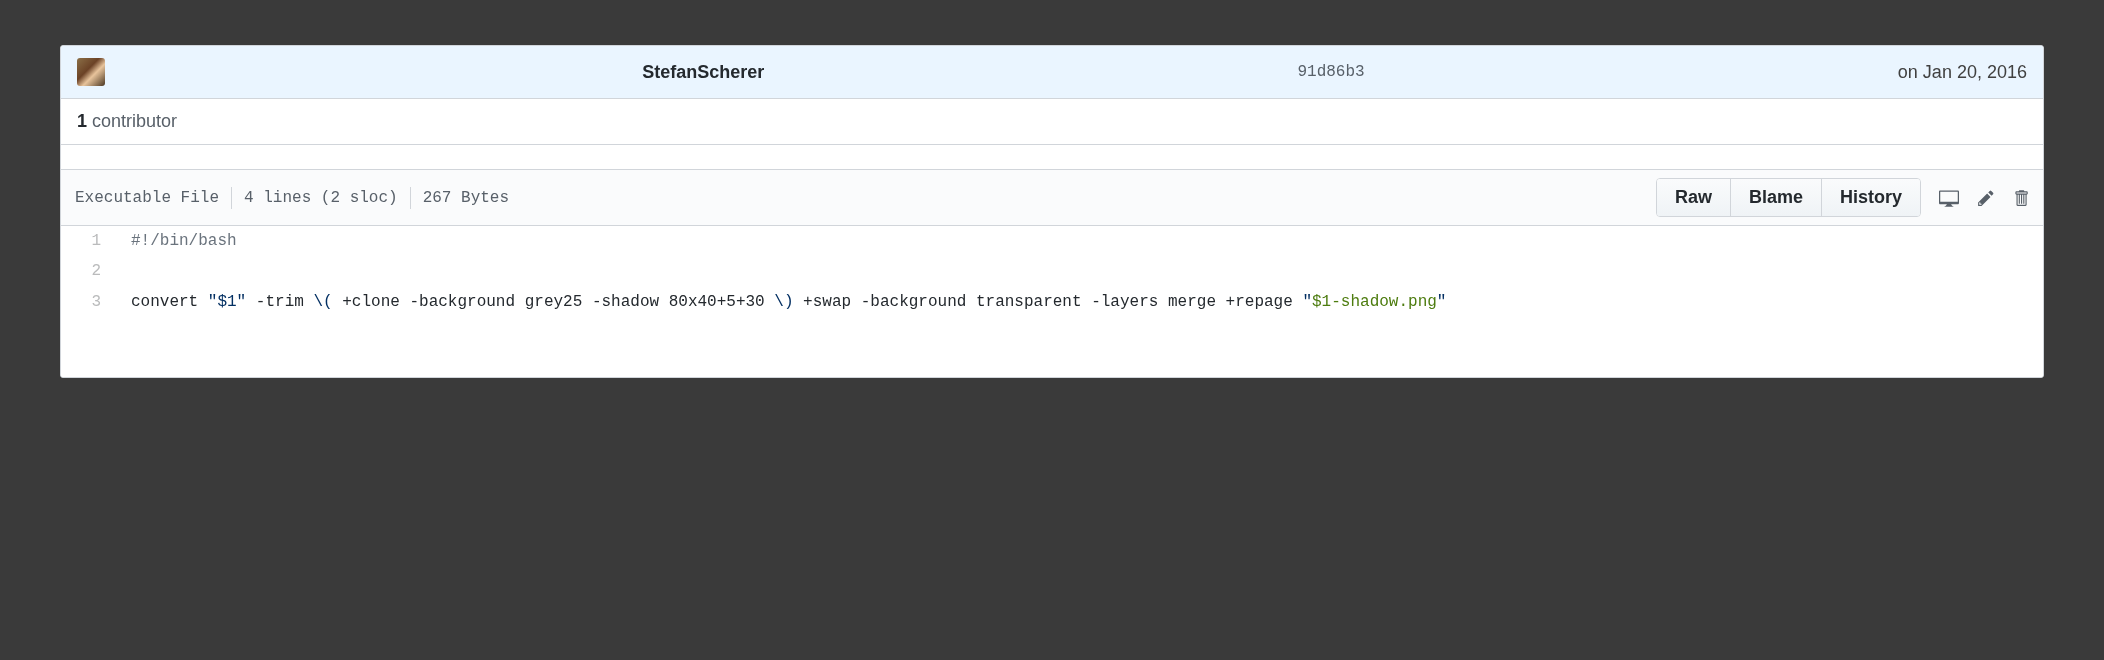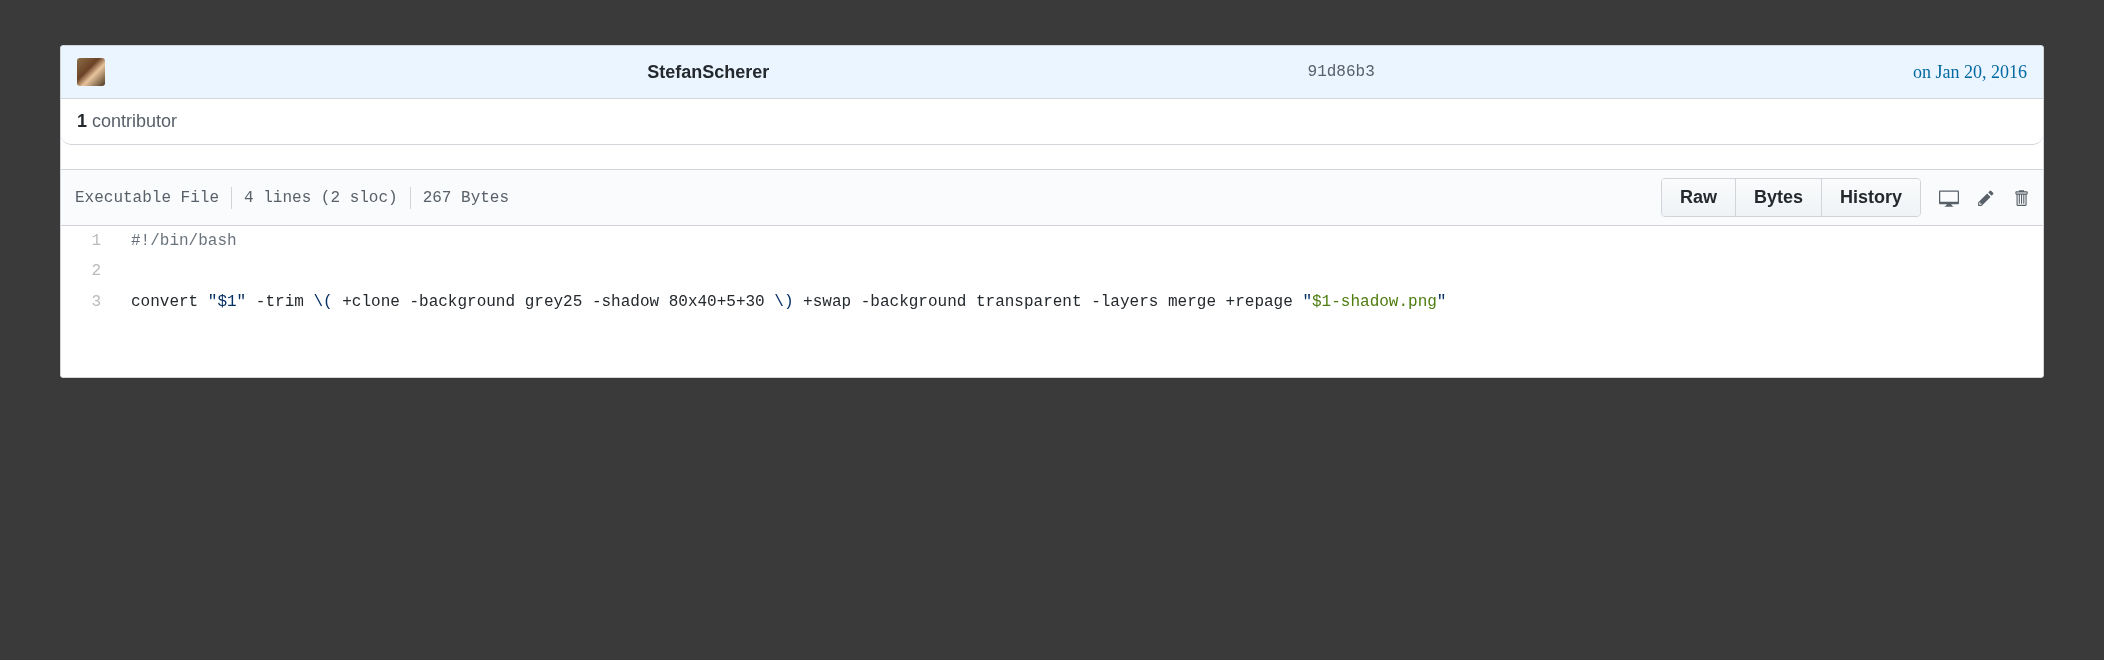--- a/index.html
+++ b/index.html
@@ -42,29 +42,27 @@
     color: #586069;
     flex: 1;
   }
   .commit-hash {
     font-family: SFMono-Regular, Consolas, "Liberation Mono", Menlo, monospace;
     color: #586069;
     font-size: 16px;
     margin-right: 6px;
   }
   .commit-date {
-    color: #0369a1;
-    font-family: Liberation Serif, serif;
+    color: #404040;
   }
   .contributors {
     padding: 12px 16px;
     border-bottom: 1px solid #d1d5da;
     color: #586069;
     font-size: 18px;
-    border-radius: 10px;
   }
   .contributors b {
     color: #24292e;
     font-weight: 600;
   }
   .gap {
     height: 24px;
     background: #fff;
   }
   .file-toolbar {
@@ -173,21 +171,21 @@
     <div class="file-info">
       <span class="piece">Executable File</span>
       <span class="divider"></span>
       <span class="piece">4 lines (2 sloc)</span>
       <span class="divider"></span>
       <span class="piece">267 Bytes</span>
     </div>
     <div class="toolbar-right">
       <div class="btn-group">
         <button class="btn">Raw</button>
-        <button class="btn">Bytes</button>
+        <button class="btn">Blame</button>
         <button class="btn">History</button>
       </div>
       <span class="icon-btn">
         <svg width="20" height="20" viewBox="0 0 16 16" fill="#586069">
             <path d="M15 2H1c-.55 0-1 .45-1 1v9c0 .55.45 1 1 1h5.34c-.25.61-.86 1.39-2.34 2h8c-1.48-.61-2.09-1.39-2.34-2H15c.55 0 1-.45 1-1V3c0-.55-.45-1-1-1zm0 9H1V3h14v8z"></path>
           </svg>
       </span>
       <span class="icon-btn">
         <svg width="18" height="18" viewBox="0 0 14 16" fill="#586069">
             <path d="M0 12v3h3l8-8-3-3-8 8zm3 2H1v-2h1v1h1v1zm10.3-9.3L12 6 9 3l1.3-1.3a.996.996 0 011.41 0l1.59 1.59c.39.39.39 1.02 0 1.41z"></path>

